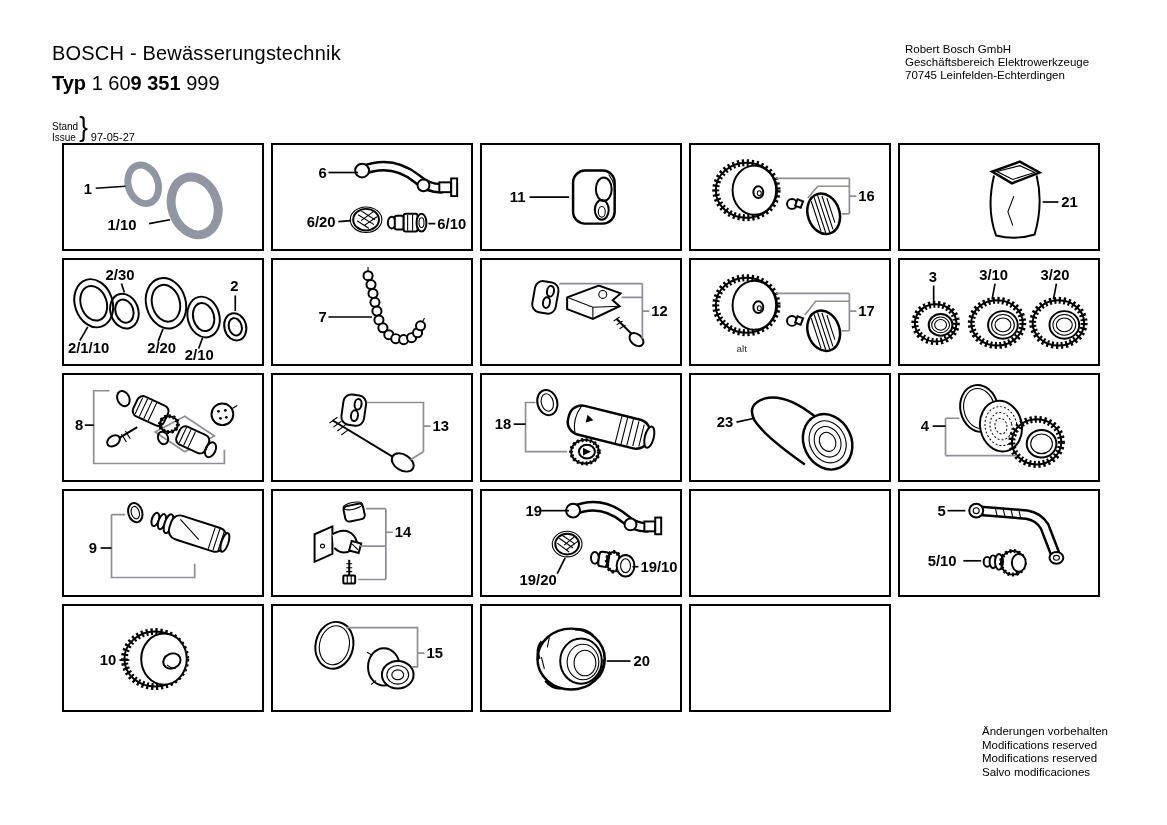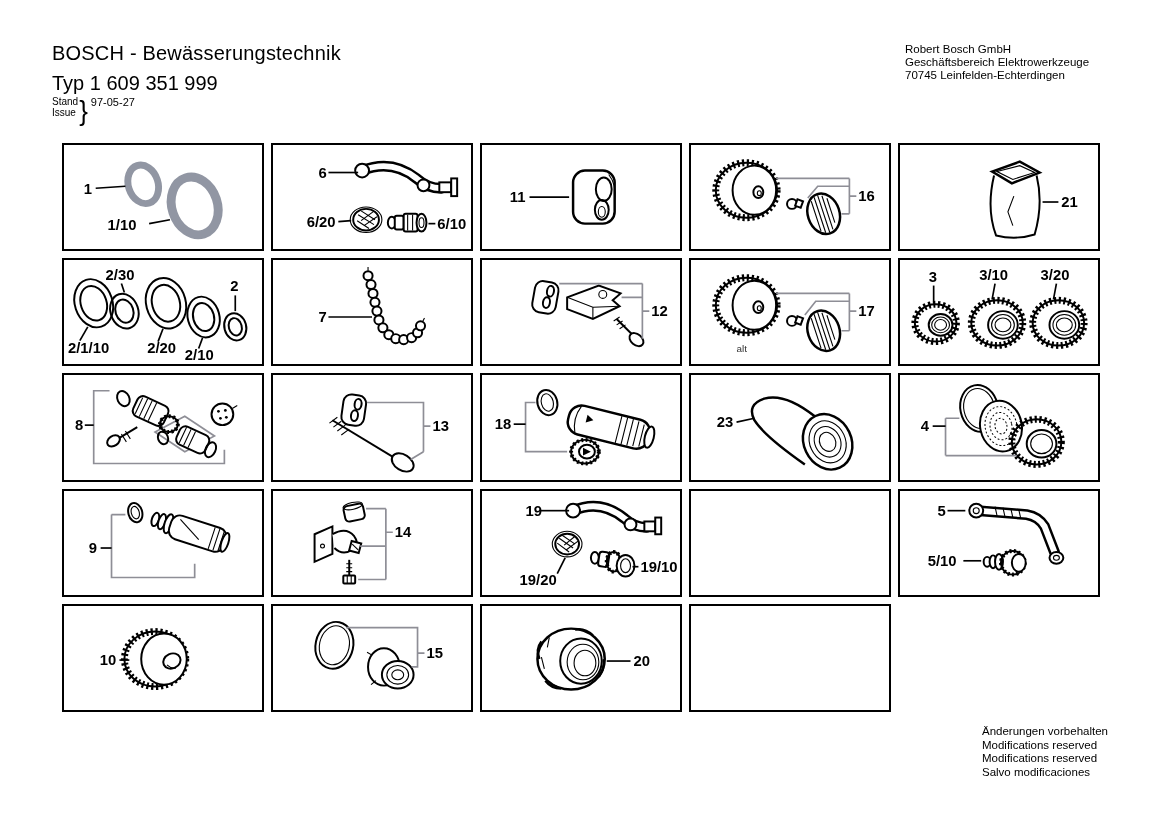--- a/index.html
+++ b/index.html
@@ -2,22 +2,22 @@
 <html><head>
 <meta charset="utf-8">
 <style>
   html,body{margin:0;padding:0}
   body{
     width:1167px;height:825px;position:relative;background:#fff;color:#000;
     font-family:"Liberation Sans",sans-serif;overflow:hidden;
   }
   .title{position:absolute;left:52px;top:42px;font-size:20px;font-weight:normal;letter-spacing:.2px}
   .typ{position:absolute;left:52px;top:72px;font-size:20px;white-space:pre}
-  .typ .b{font-weight:normal}
-  .standblock{position:absolute;left:52px;top:96px;display:flex;align-items:flex-start}
+  .typ .b{font-weight:bold}
+  .standblock{position:absolute;left:52px;top:112px;display:flex;align-items:flex-end}
   .standcol{font-size:10px;line-height:11px}
   .brace{font-size:26px;font-weight:400;margin:0 3px 0 1px;transform:scaleY(1.05)}
   .date{font-size:11px}
   .company{position:absolute;left:905px;top:43px;font-size:11.5px;font-weight:normal;line-height:13px}
   .notes{position:absolute;left:982px;top:725px;font-size:11.5px;line-height:13.5px}
   .grid{
     position:absolute;left:62px;top:143px;width:1038px;height:569px;
     display:grid;grid-template-columns:repeat(5,1fr);grid-template-rows:repeat(5,1fr);gap:7px;
   }
   .cell{border:2px solid #000;background:#fff;overflow:hidden}

